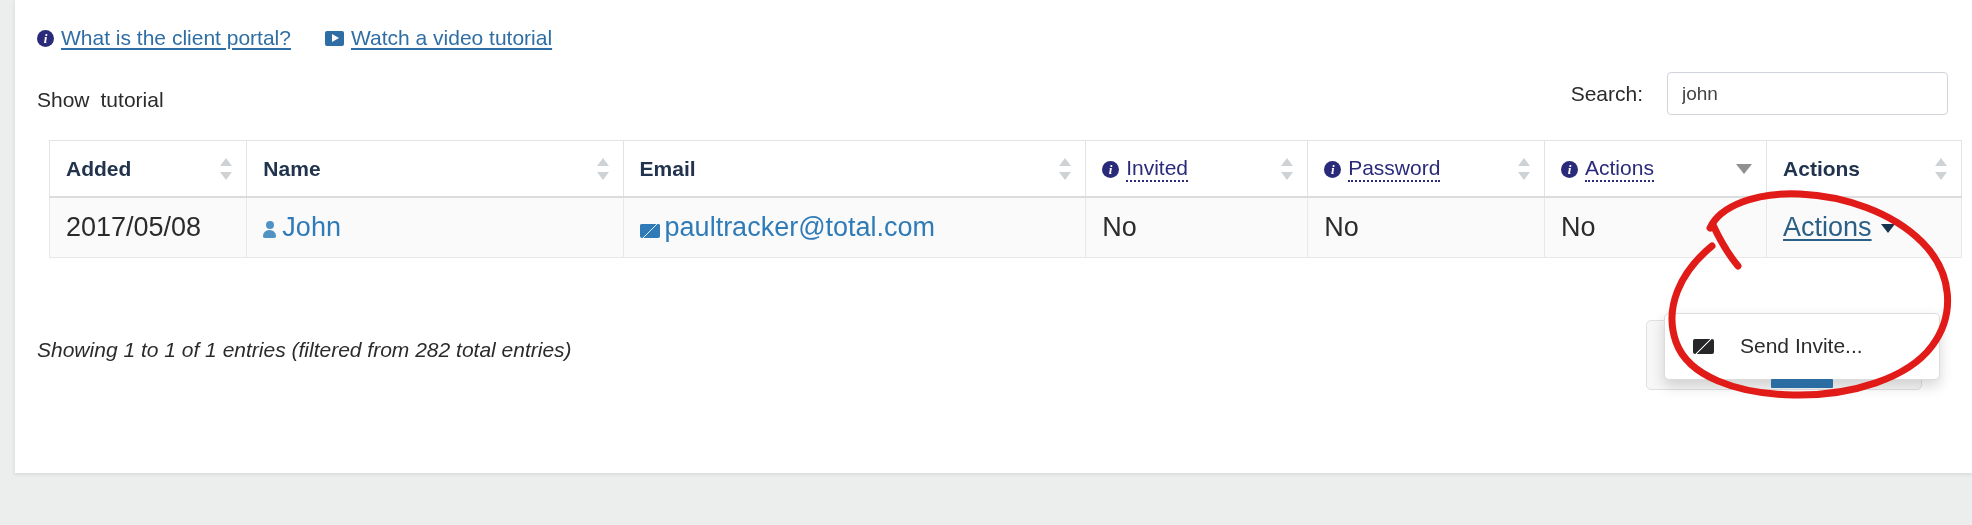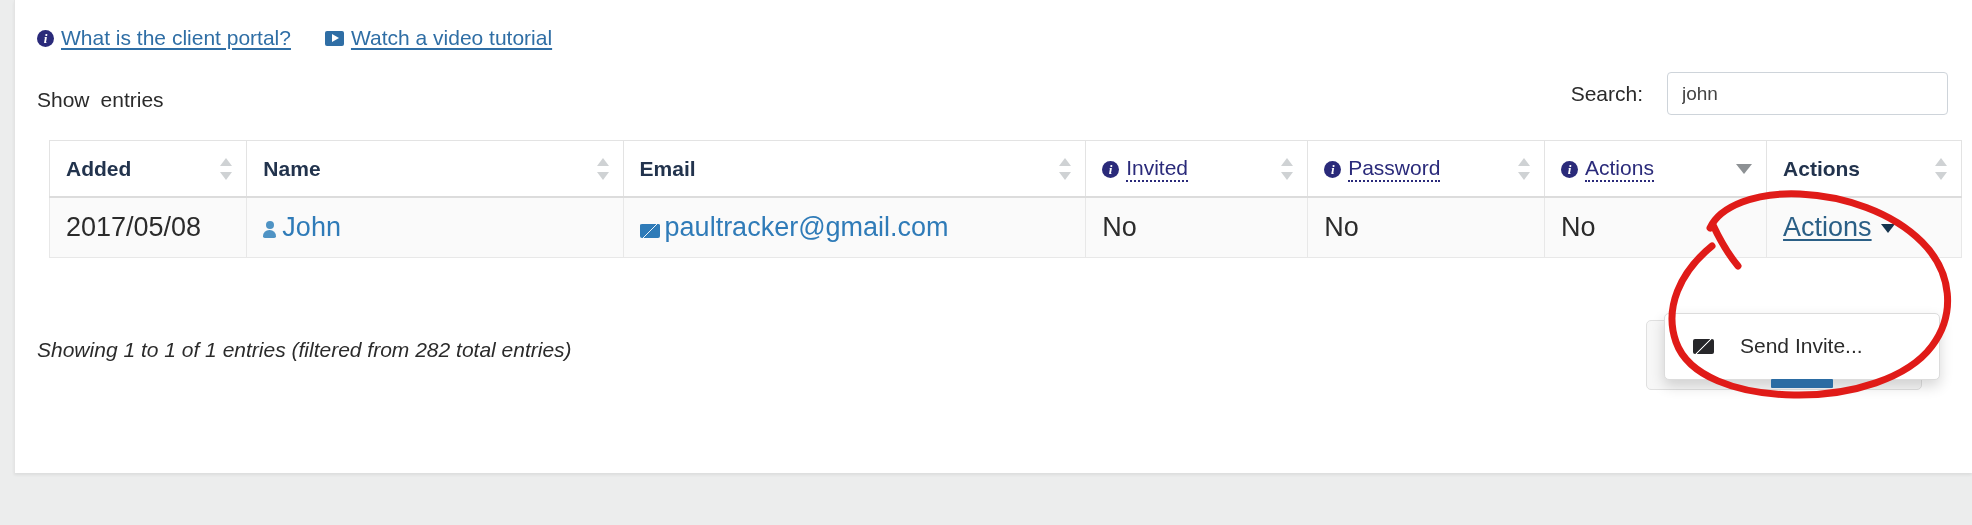--- a/index.html
+++ b/index.html
@@ -407,21 +407,21 @@
       </a>
       <a class="help-link">
         <span class="icon-video"></span>
         <span class="lbl">Watch a video tutorial</span>
       </a>
     </div>
 
     <div class="controls">
       <div class="length-group">
         <span>Show</span>
-        <span>entries</span>
+        <span>tutorial</span>
       </div>
       <div class="search-group">
         <span>Search:</span>
         <input class="search-input" type="text" value="john" style="">
       </div>
     </div>
 
     <div class="table-wrap">
       <table class="dt">
         <colgroup>
@@ -482,21 +482,21 @@
             </th>
           </tr>
         </thead>
         <tbody>
           <tr>
             <td>2017/05/08</td>
             <td>
               <span class="icon-user"></span><a class="cell-link">John</a>
             </td>
             <td>
-              <span class="icon-envelope"></span><a class="cell-link">paultracker@gmail.com</a>
+              <span class="icon-envelope"></span><a class="cell-link">paultracker@total.com</a>
             </td>
             <td class="val-no">No</td>
             <td class="val-no">No</td>
             <td class="val-no">No</td>
             <td>
               <span class="actions-link">
                 <span>Actions</span>
                 <span class="actions-caret"></span>
               </span>
             </td>

